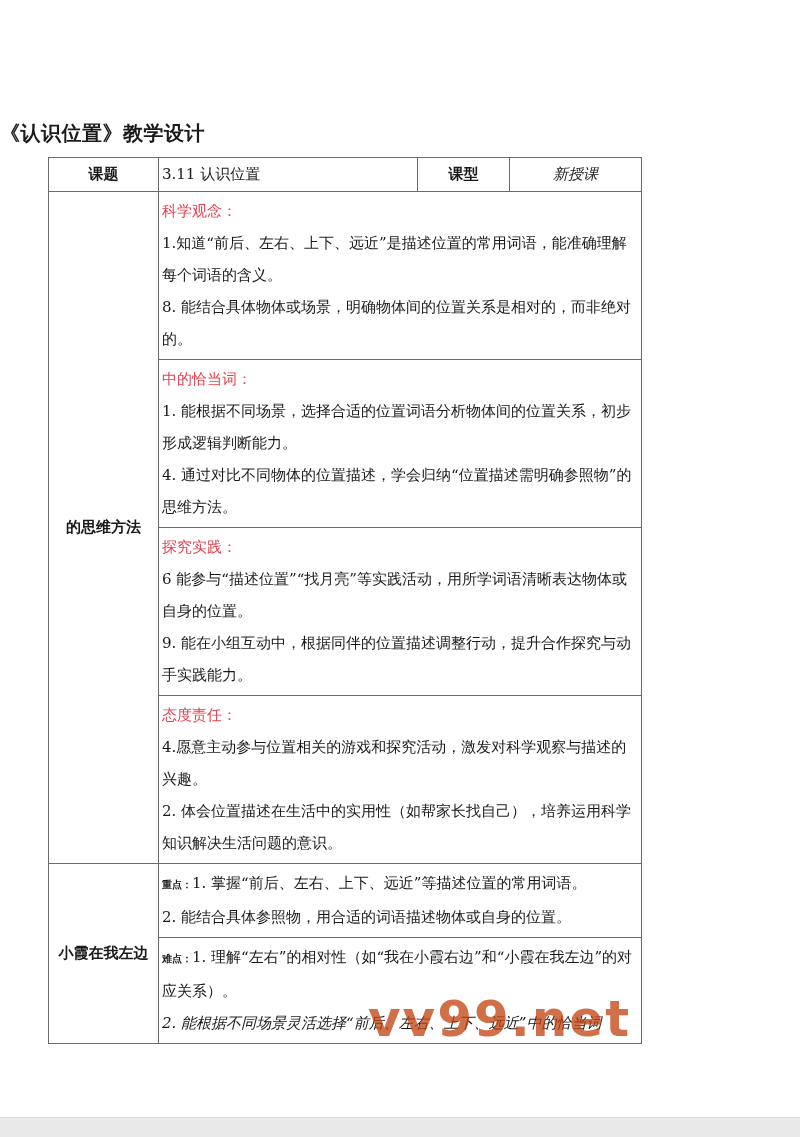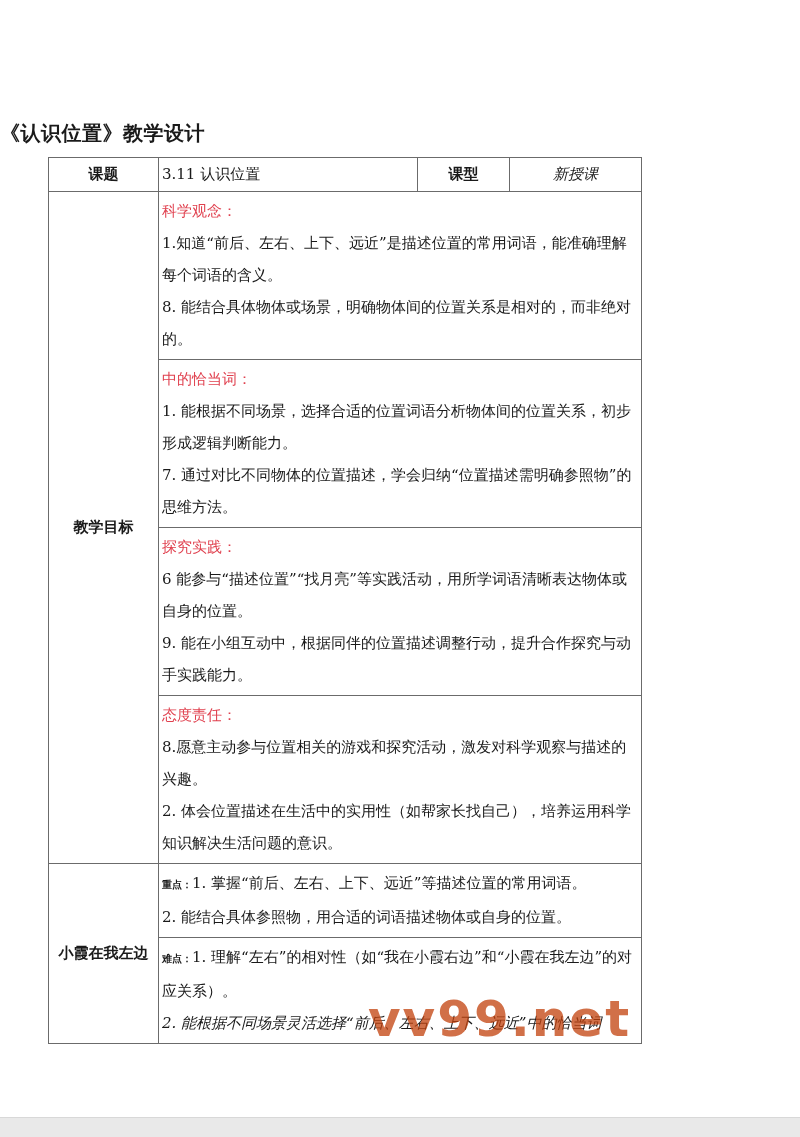--- a/index.html
+++ b/index.html
@@ -38,45 +38,45 @@
     </colgroup>
     <tbody>
         <tr>
       <td class="hdr center">课题</td>
       <td class="hdr topic">3.11  认识位置</td>
       <td class="hdr center">课型</td>
       <td class="hdr center" style="font-weight:normal;font-style:italic;">新授课</td>
     </tr>
 
     <tr>
-      <td class="center" rowspan="4">教学目标</td>
+      <td class="center" rowspan="4">的思维方法</td>
       <td colspan="3" class="cell">
         <div class="red">科学观念：</div>
         <div>1.知道“前后、左右、上下、远近”是描述位置的常用词语，能准确理解每个词语的含义。</div>
         <div>8. 能结合具体物体或场景，明确物体间的位置关系是相对的，而非绝对的。</div>
       </td>
     </tr>
     <tr>
       <td colspan="3" class="cell">
         <div class="red">中的恰当词：</div>
         <div>1. 能根据不同场景，选择合适的位置词语分析物体间的位置关系，初步形成逻辑判断能力。</div>
-        <div>7. 通过对比不同物体的位置描述，学会归纳“位置描述需明确参照物”的思维方法。</div>
+        <div>4. 通过对比不同物体的位置描述，学会归纳“位置描述需明确参照物”的思维方法。</div>
       </td>
     </tr>
     <tr>
       <td colspan="3" class="cell">
         <div class="red">探究实践：</div>
         <div>6 能参与“描述位置”“找月亮”等实践活动，用所学词语清晰表达物体或自身的位置。</div>
         <div>9. 能在小组互动中，根据同伴的位置描述调整行动，提升合作探究与动手实践能力。</div>
       </td>
     </tr>
     <tr>
       <td colspan="3" class="cell">
         <div class="red">态度责任：</div>
-        <div>8.愿意主动参与位置相关的游戏和探究活动，激发对科学观察与描述的兴趣。</div>
+        <div>4.愿意主动参与位置相关的游戏和探究活动，激发对科学观察与描述的兴趣。</div>
         <div>2. 体会位置描述在生活中的实用性（如帮家长找自己），培养运用科学知识解决生活问题的意识。</div>
       </td>
     </tr>
 
     <tr>
       <td class="center" rowspan="2">小霞在我左边</td>
       <td colspan="3" class="cell">
         <div><span class="bold-lab">重点：</span><span>1. 掌握“前后、左右、上下、远近”等描述位置的常用词语。</span></div>
         <div>2. 能结合具体参照物，用合适的词语描述物体或自身的位置。</div>
       </td>

